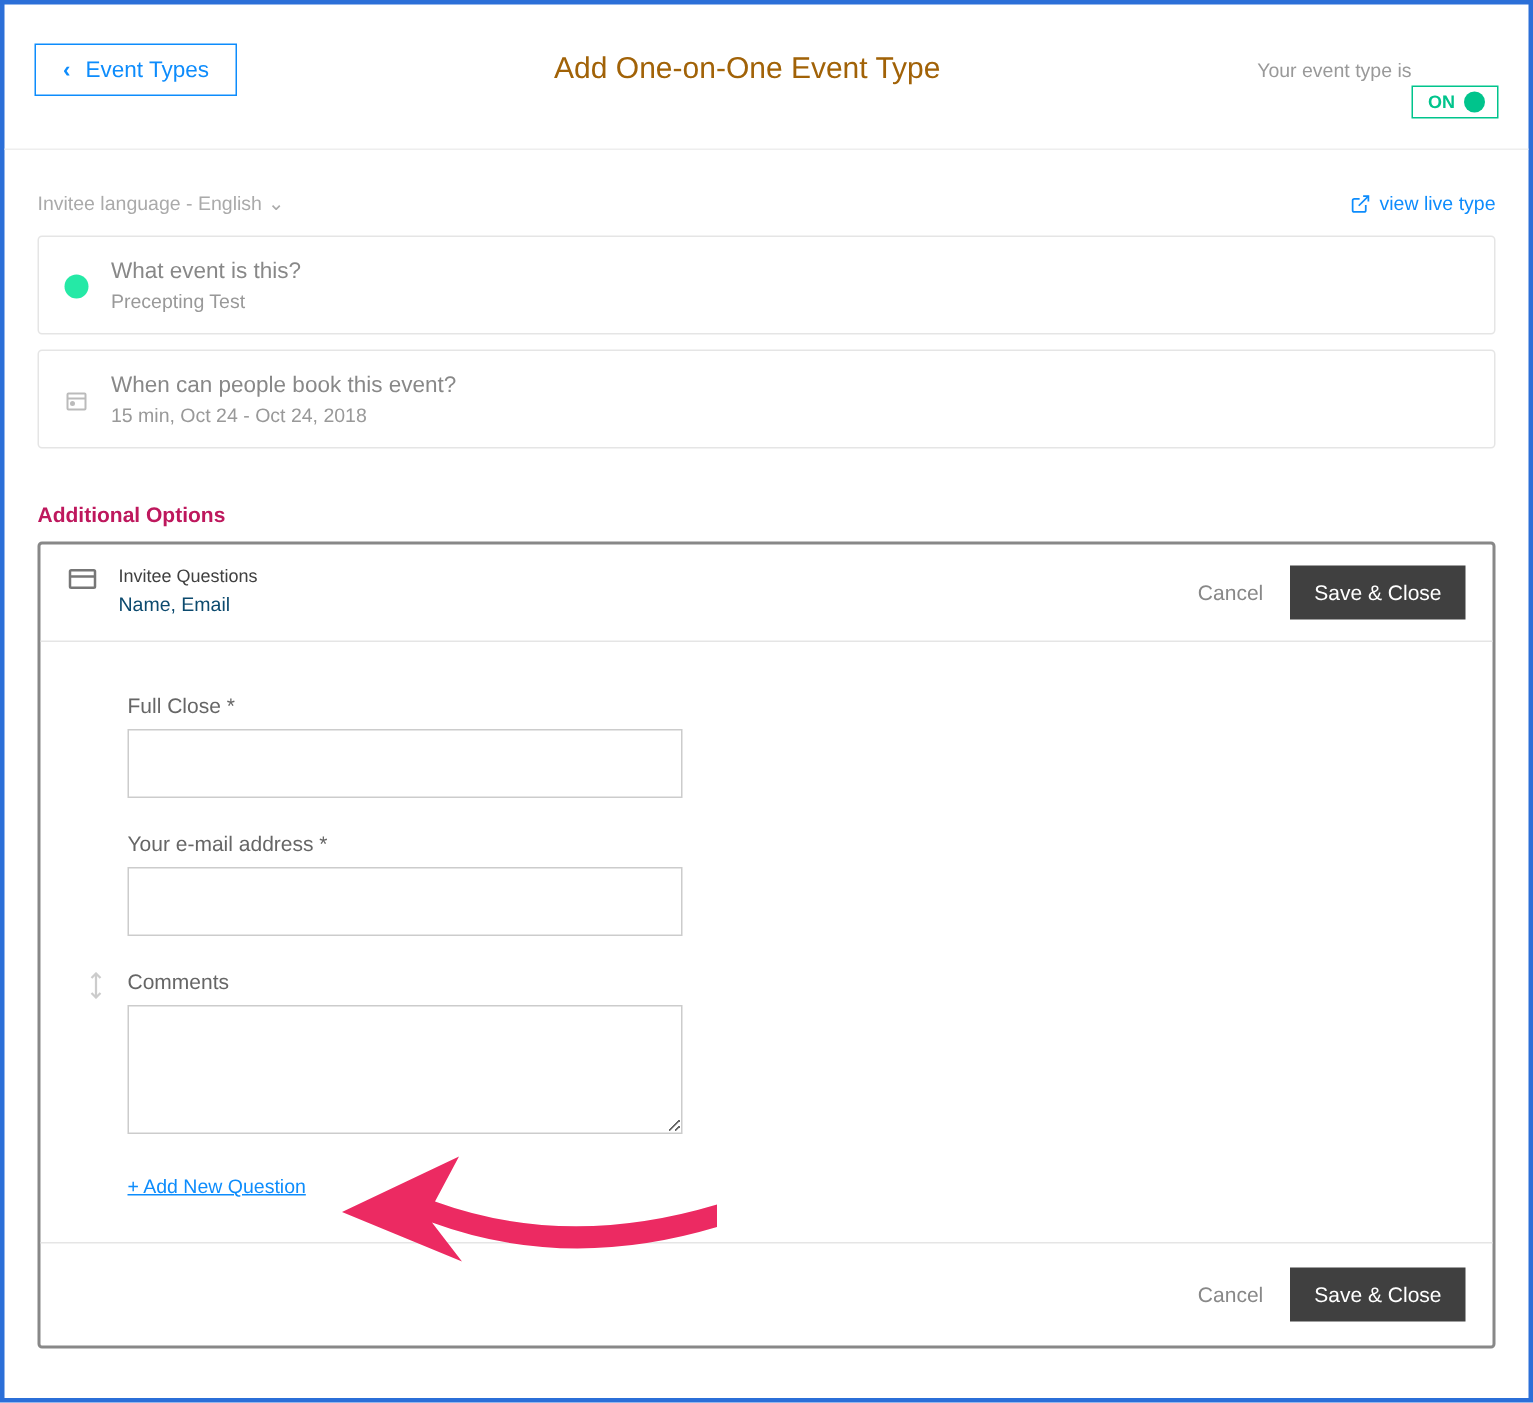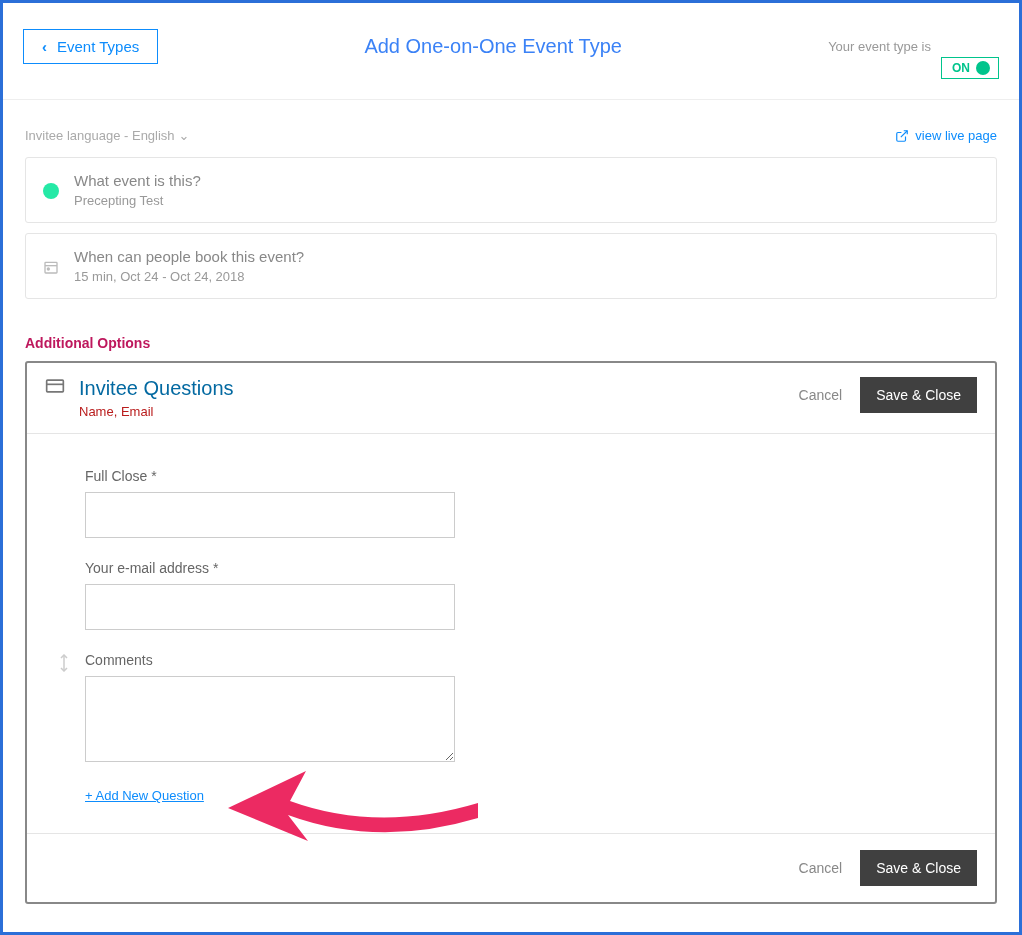--- a/index.html
+++ b/index.html
@@ -27,27 +27,26 @@
     background: #fff;
     display: flex;
     align-items: center;
     gap: 10px;
   }
   .back-btn .chev { font-weight: bold; }
   .title {
     flex: 1;
     text-align: center;
     font-size: 20px;
-    color: #3b82f6;
+    color: #a16207;
     font-weight: 500;
   }
   .status-wrap {
     display: flex;
     align-items: center;
-    gap: 10px;
     color: #999;
     font-size: 13px;
     justify-content: center;
   }
   .toggle {
     border: 1px solid #00c48c;
     color: #00c48c;
     padding: 3px 8px 3px 10px;
     font-size: 12px;
     font-weight: 600;
@@ -93,22 +92,22 @@
     border: 2px solid #888;
     border-radius: 3px;
   }
   .panel-head {
     display: flex;
     align-items: flex-start;
     padding: 14px 18px;
     border-bottom: 1px solid #e5e5e5;
   }
   .panel-head-left { display:flex; gap:14px; align-items:flex-start; flex:1;}
-  .panel-head-title { color:#0369a1; font-size:20px; font-weight:500;}
-  .panel-head-sub { color:#b91c1c; font-size:13px; margin-top:4px;}
+  .panel-head-title { color:#404040; font-size:12px; font-weight:500;}
+  .panel-head-sub { color:#0c4a6e; font-size:13px; margin-top:4px;}
   .actions { display:flex; align-items:center; gap:18px; }
   .cancel-link { color:#888; font-size:14px; cursor:pointer; }
   .save-btn {
     background:#404040; color:#fff; border:none; padding:10px 16px;
     font-size:14px; cursor:pointer; font-weight:500;
   }
   .panel-body { padding: 34px 18px 30px 30px; }
   .field-row { display:flex; gap:14px; margin-bottom:22px; align-items:flex-start;}
   .drag-col { width:14px; display:flex; justify-content:center; padding-top:2px; color:#ccc;}
   .field-label { color:#666; font-size:14px; margin-bottom:8px; }
@@ -156,21 +155,21 @@
     <div class="lang">
       <span>Invitee language - English</span>
       <span>⌄</span>
     </div>
     <div class="live-link">
       <svg width="14" height="14" viewBox="0 0 24 24" fill="none" stroke="#0d8cfc" stroke-width="2">
         <path d="M18 13v6a2 2 0 0 1-2 2H5a2 2 0 0 1-2-2V8a2 2 0 0 1 2-2h6"></path>
         <polyline points="15 3 21 3 21 9"></polyline>
           <line x1="10" y1="14" x2="21" y2="3"></line>
       </svg>
-      <span>view live page</span>
+      <span>view live type</span>
     </div>
   </div>
 
   <div class="cards">
     <div class="card">
       <div class="icon-slot">
           <div class="green-dot"></div>
         </div>
       <div>
         <div class="card-title">What event is this?</div>

